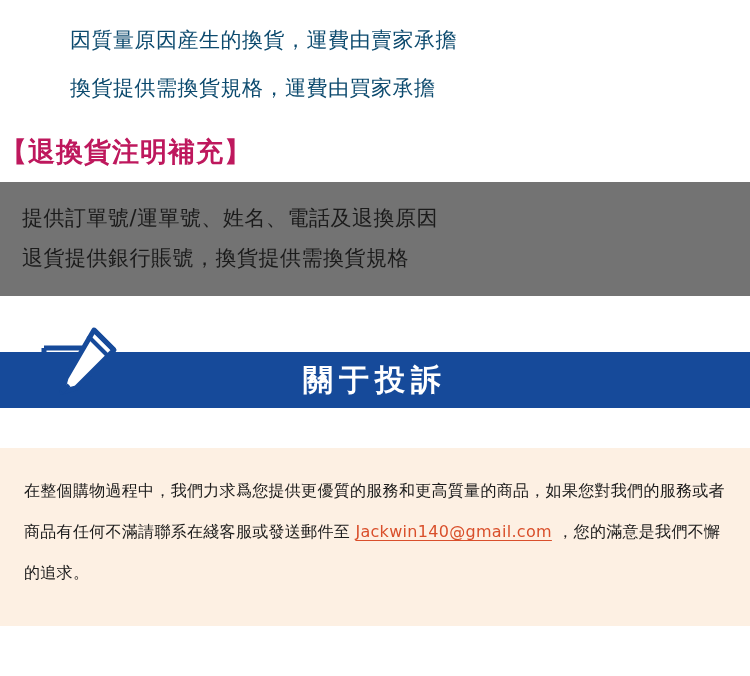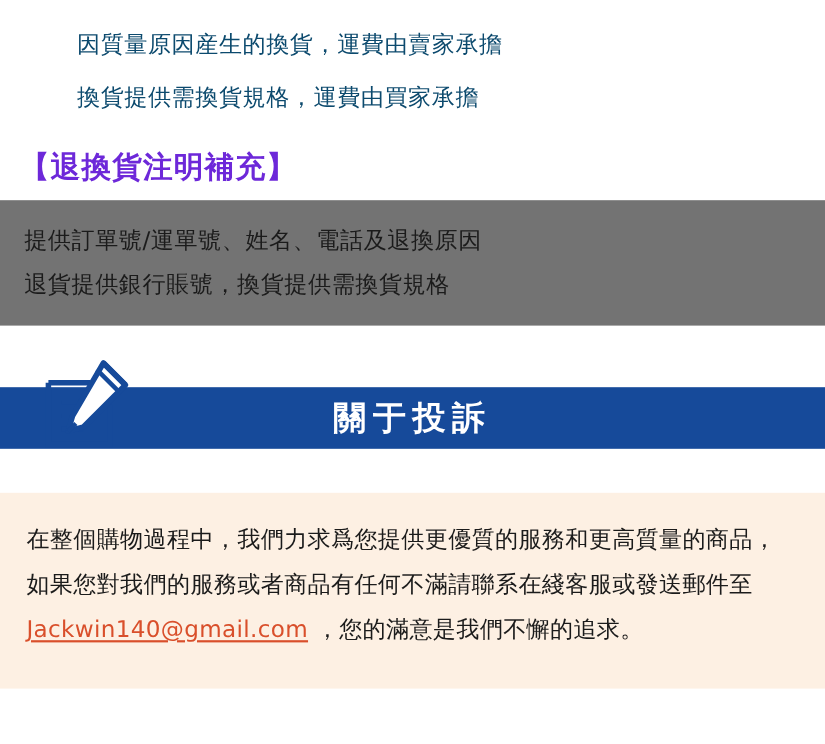--- a/index.html
+++ b/index.html
@@ -30,22 +30,21 @@
     color: #0c4a6e;
     padding-left: 70px;
     letter-spacing: 0.5px;
     white-space: nowrap;
   }
 
   
   .bracket-heading {
     font-size: 27px;
     font-weight: bold;
-    color: #6d28d9;
-    padding-left: 18px;
+    color: #be185d;
     margin-top: 22px;
     margin-bottom: 12px;
     letter-spacing: 1px;
   }
 
   
   .cream-panel {
     background: #737373;
     padding: 16px 22px 18px 22px;
     box-sizing: border-box;
@@ -93,21 +92,21 @@
   
   .bottom-panel {
     background: #fdf0e3;
     margin-top: 36px;
     padding: 22px 24px 30px 24px;
     box-sizing: border-box;
     height: 178px;
   }
   .bottom-panel p {
     margin: 0;
-    font-size: 21px;
+    font-size: 16px;
     line-height: 41px;
     color: #1b1b1b;
     letter-spacing: 0.3px;
   }
   .email-link {
     color: #d94f2b;
     text-decoration: underline;
     text-underline-offset: 3px;
   }
 </style>

